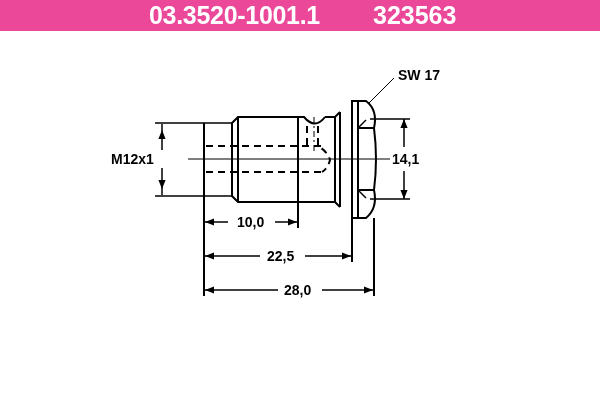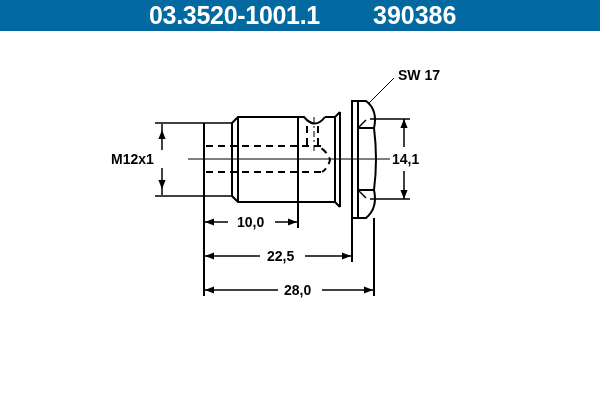--- a/index.html
+++ b/index.html
@@ -1,28 +1,28 @@
 <!DOCTYPE html>
 <html><head>
 <meta charset="utf-8">
 <style>
   html, body { margin: 0; padding: 0; background: #ffffff; }
   body { width: 600px; height: 400px; position: relative; overflow: hidden; font-family: "Liberation Sans", sans-serif; }
-  .header { position: absolute; left: 0; top: 0; width: 600px; height: 31px; background: #0369a1; color: #ffffff; font-weight: bold; font-size: 25px; line-height: 31px; }
+  .header { position: absolute; left: 0; top: 0; width: 600px; height: 31px; background: #ec4899; color: #ffffff; font-weight: bold; font-size: 25px; line-height: 31px; }
   .header .pn { position: absolute; left: 149px; top: 0; letter-spacing: -0.3px; }
   .header .ref { position: absolute; left: 373px; top: 0; }
   svg { position: absolute; left: 0; top: 0; }
   svg text { font-family: "Liberation Sans", sans-serif; font-weight: bold; font-size: 14px; fill: #000; }
 </style>
 </head>
 <body>
 
 <div class="header">
   <span class="pn">03.3520-1001.1</span>
-  <span class="ref">390386</span>
+  <span class="ref">323563</span>
 </div>
 
 <svg width="600" height="400" viewBox="0 0 600 400">
   <defs>
     <marker id="arr" viewBox="0 0 10 10" refX="10" refY="5" markerWidth="8" markerHeight="6" orient="auto-start-reverse">
       <path d="M0,1 L10,5 L0,9 z" fill="#000"></path>
     </marker>
   </defs>
 
   <g stroke="#000" fill="none" stroke-width="2">

